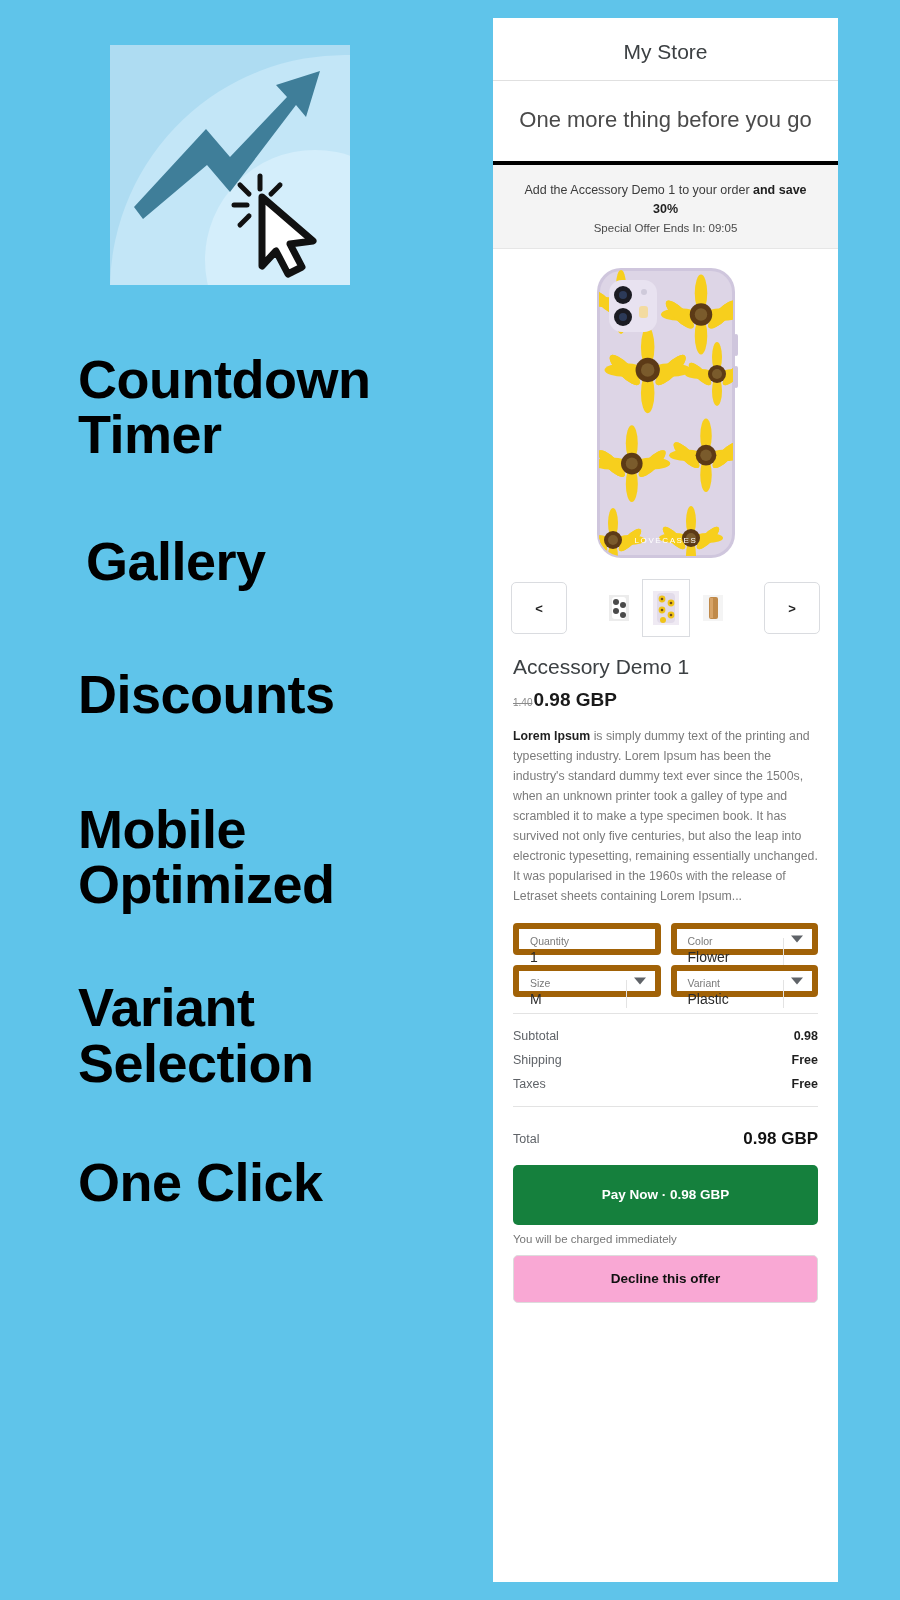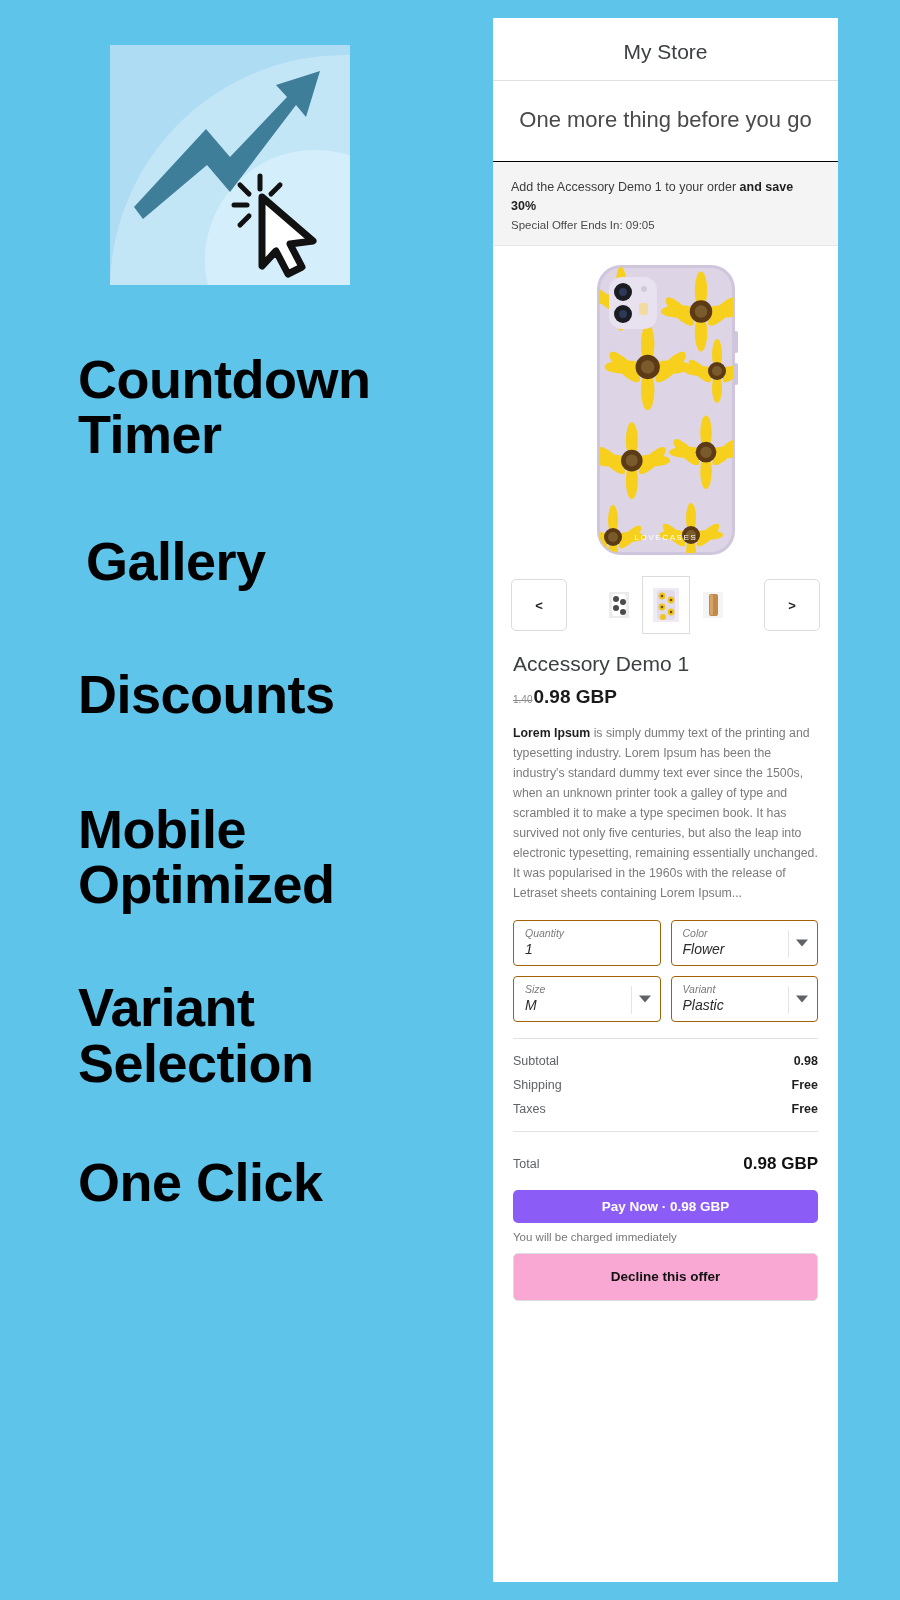--- a/index.html
+++ b/index.html
@@ -91,23 +91,23 @@
   .one-more {
     text-align: center;
     font-size: 22px;
     color: #4a4a4a;
     line-height: 1.35;
     padding: 24px 26px 26px;
   }
 
   .offer-band {
     background: #f4f4f4;
-    border-top: 1px solid #000000;
+    border-top: 4px solid #000000;
     border-bottom: 1px solid #e6e6e6;
-    text-align: left;
+    text-align: center;
     padding: 16px 18px 14px;
   }
   .offer-line { font-size: 12.5px; color: #3c3c3c; line-height: 1.55; }
   .offer-line b { color: #1f1f1f; }
   .offer-timer { font-size: 11.5px; color: #4a4a4a; margin-top: 3px; }
 
   
   .hero {
     height: 320px;
     display: flex; align-items: center; justify-content: center;
@@ -165,26 +165,25 @@
 
   
   .fields {
     display: grid;
     grid-template-columns: 1fr 1fr;
     gap: 10px;
     padding: 16px 20px 0;
   }
   .field {
     position: relative;
-    border: 1px solid #a16207;
+    border: 6px solid #a16207;
     border-radius: 4px;
-    height: 46px;
+    height: 32px;
     padding: 6px 10px 0 11px;
     cursor: pointer;
-    font-style: italic;
   }
   .field-label { font-size: 10.5px; color: #7a7a7a; line-height: 1.3; }
   .field-value { font-size: 14px; color: #2b2b2b; line-height: 1.35; }
   .field .caret {
     position: absolute; right: 9px; top: 50%;
     transform: translateY(-50%);
     width: 0; height: 0;
     border-left: 6px solid transparent;
     border-right: 6px solid transparent;
     border-top: 7px solid #5f6368;
@@ -205,23 +204,23 @@
   .t-row .val { color: #1f1f1f; font-weight: bold; }
   .t-total {
     display: flex; justify-content: space-between; align-items: center;
     padding: 12px 0 0;
   }
   .t-total .lbl { font-size: 12.5px; color: #5f6368; }
   .t-total .amt { font-size: 17px; color: #111; font-weight: bold; }
 
   .pay-btn {
     margin: 16px 20px 0;
-    background: #8b5cf6; color: #fff;
+    background: #15803d; color: #fff;
     border-radius: 5px;
-    height: 33px;
+    height: 60px;
     display: flex; align-items: center; justify-content: center;
     font-size: 13.5px; font-weight: bold;
     cursor: pointer;
   }
   .charge-note {
     padding: 8px 20px 0;
     font-size: 11.5px; color: #767676;
   }
   .decline-btn {
     margin: 10px 20px 0;

